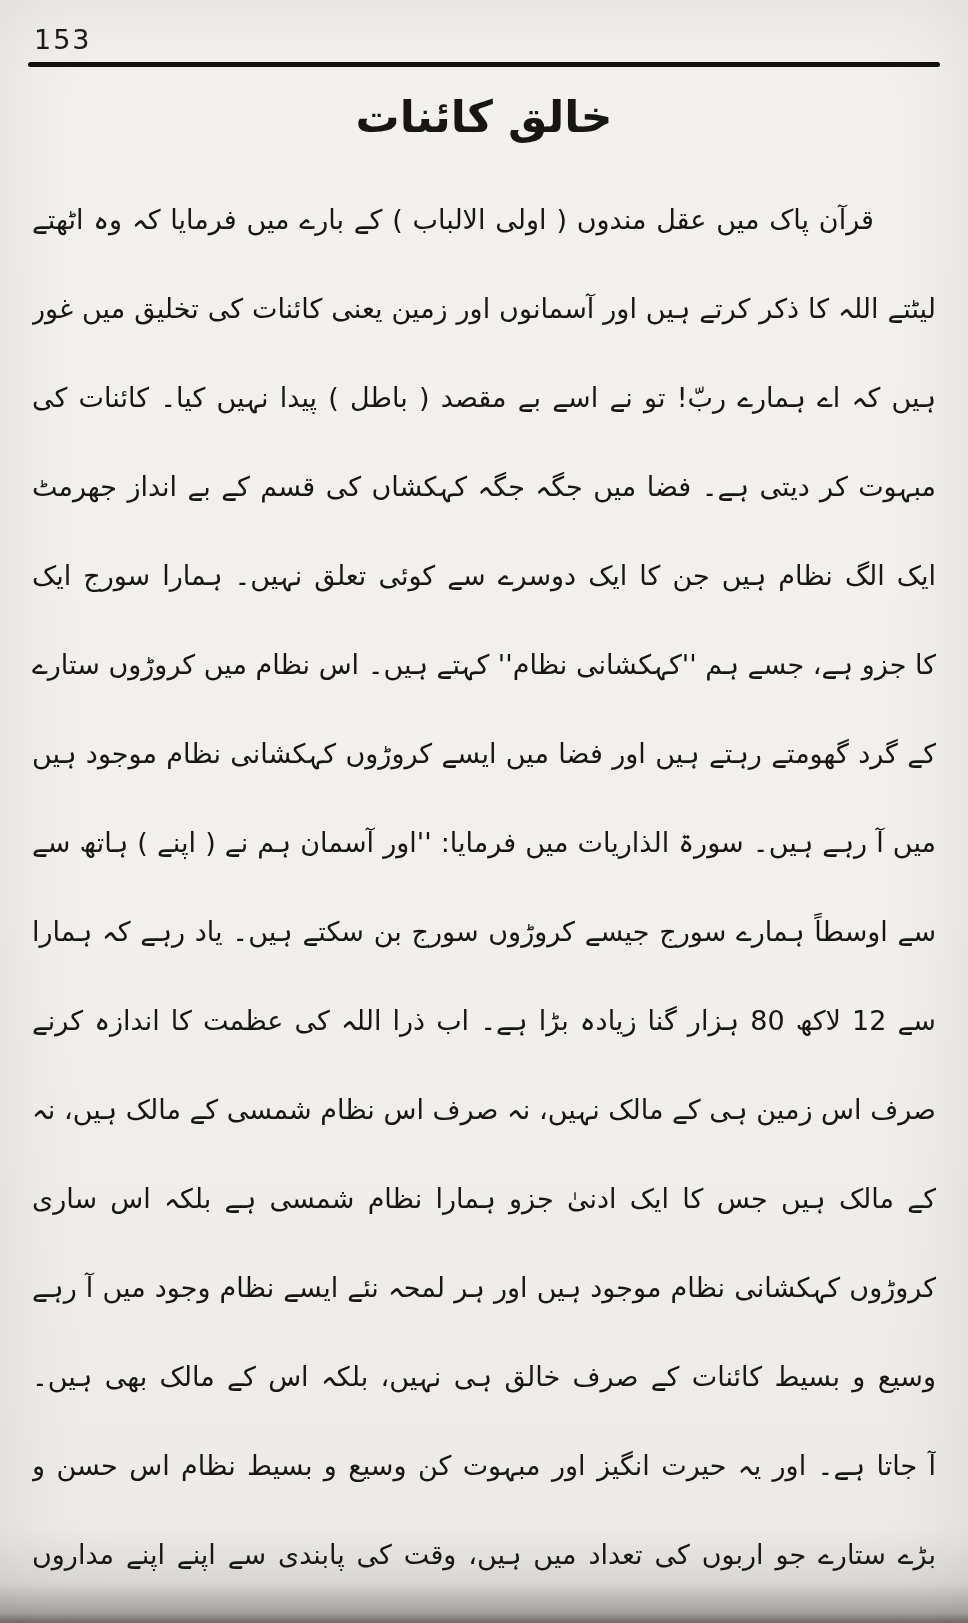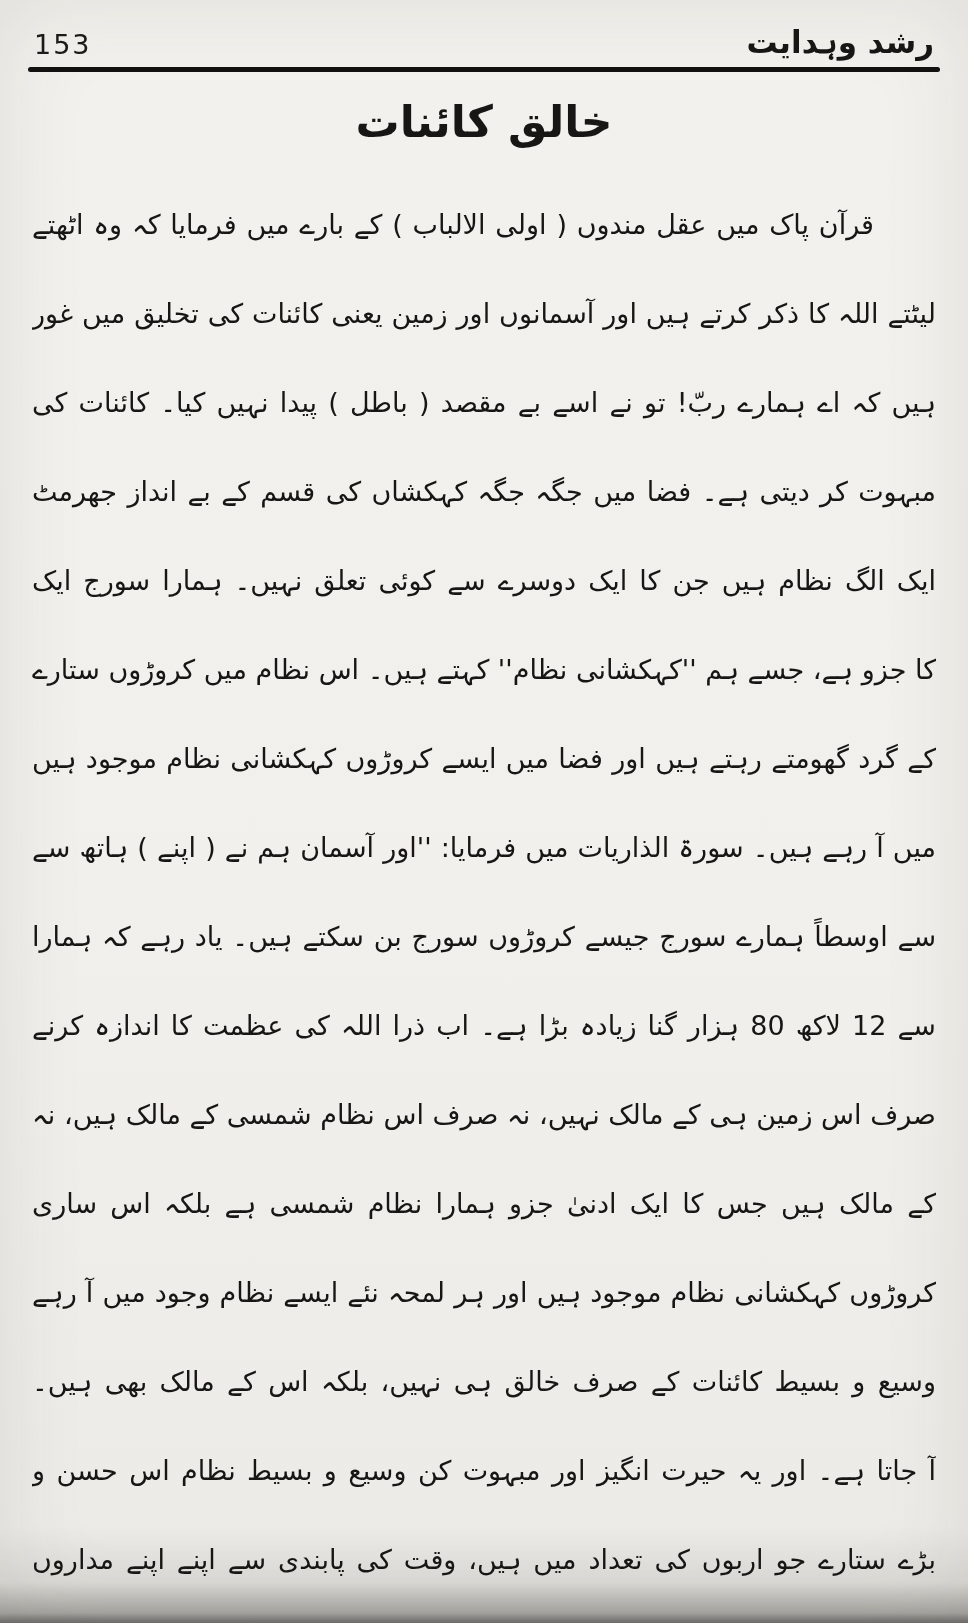--- a/index.html
+++ b/index.html
@@ -73,21 +73,20 @@
   }
 </style>
 </head>
 <body>
 
 <div class="page">
   <div class="inner">
 
     <header class="page-header">
       <span class="page-number">153</span>
-      <span class="book-title" lang="ur" dir="rtl">رشد وہدایت</span>
     </header>
     <div class="header-rule"></div>
 
     <h1 class="chapter-title" lang="ur" dir="rtl">خالق کائنات</h1>
 
     <div class="body-text" lang="ur" dir="rtl">
       <p class="line first">قرآن پاک میں عقل مندوں ( اولی الالباب ) کے بارے میں فرمایا کہ وہ اٹھتے بیٹھتے</p>
       <p class="line">لیٹتے اللہ کا ذکر کرتے ہیں اور آسمانوں اور زمین یعنی کائنات کی تخلیق میں غور و فکر کرتے ہیں اور کہہ اٹھتے</p>
       <p class="line">ہیں کہ اے ہمارے ربّ! تو نے اسے بے مقصد ( باطل ) پیدا نہیں کیا۔ کائنات کی وسعت ذہن کو</p>
       <p class="line">مبہوت کر دیتی ہے۔ فضا میں جگہ جگہ کہکشاں کی قسم کے بے انداز جھرمٹ کے ''کائناتی جزیرے'' ہیں۔ یہ</p>

